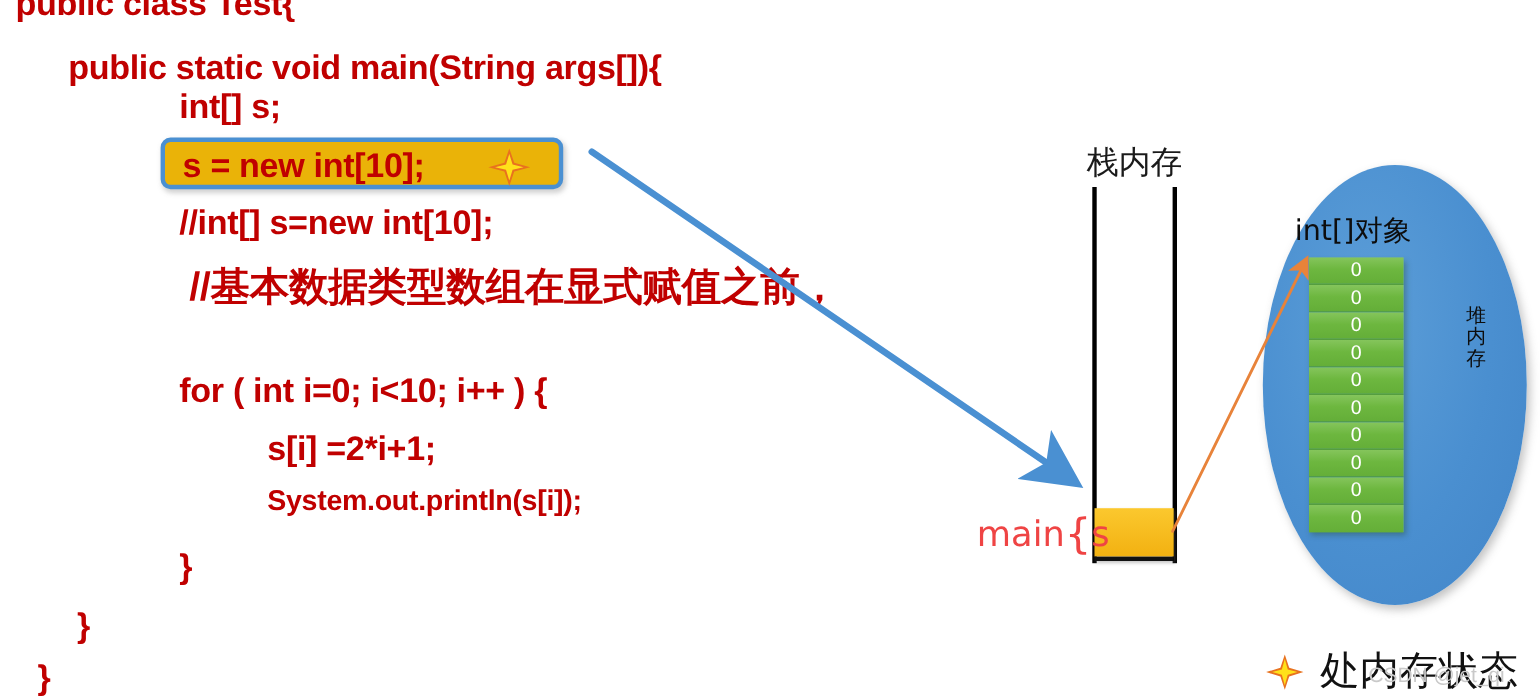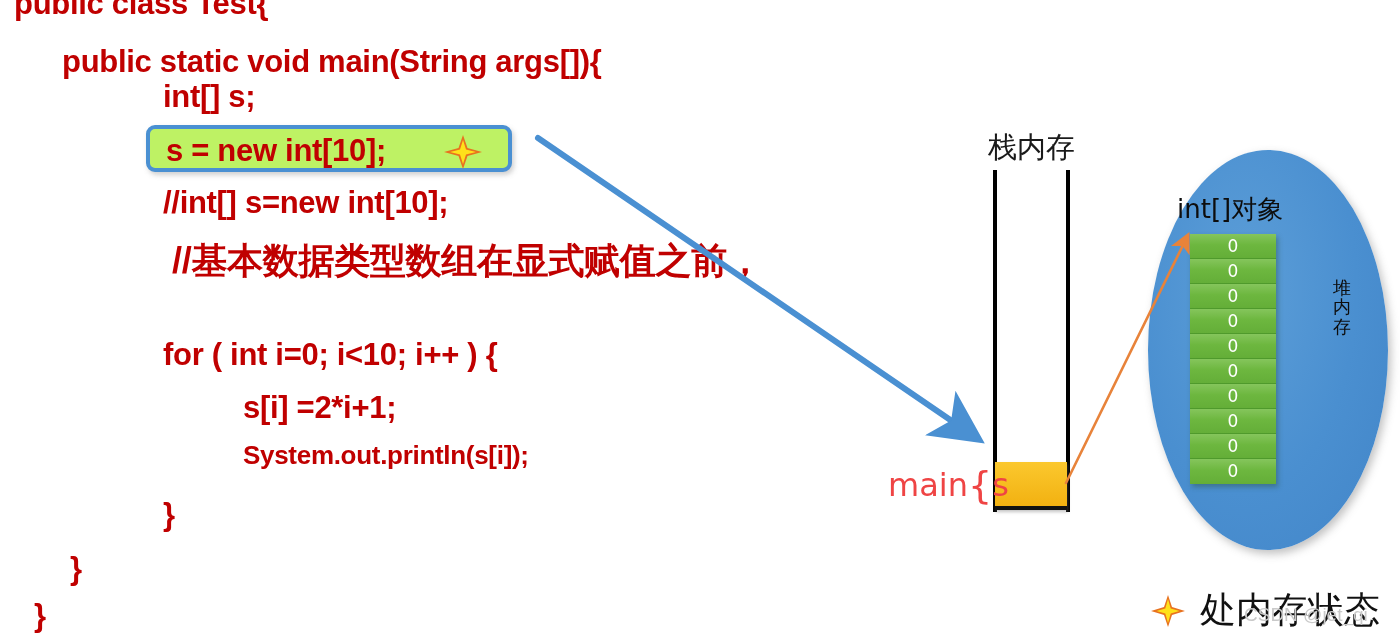--- a/index.html
+++ b/index.html
@@ -51,21 +51,21 @@
 
   
   .hl-box {
     position: absolute;
     left: 146px;
     top: 125px;
     width: 366px;
     height: 47px;
     border: 4px solid #4a90d2;
     border-radius: 9px;
-    background: #bef264;
+    background: #eab308;
     box-shadow: 2px 3px 5px rgba(120,120,120,0.35);
     box-sizing: border-box;
   }
   .hl-text {
     position: absolute;
     left: 16px;
     top: 4px;
     color: #c00000;
     font-weight: bold;
     font-size: 31px;

